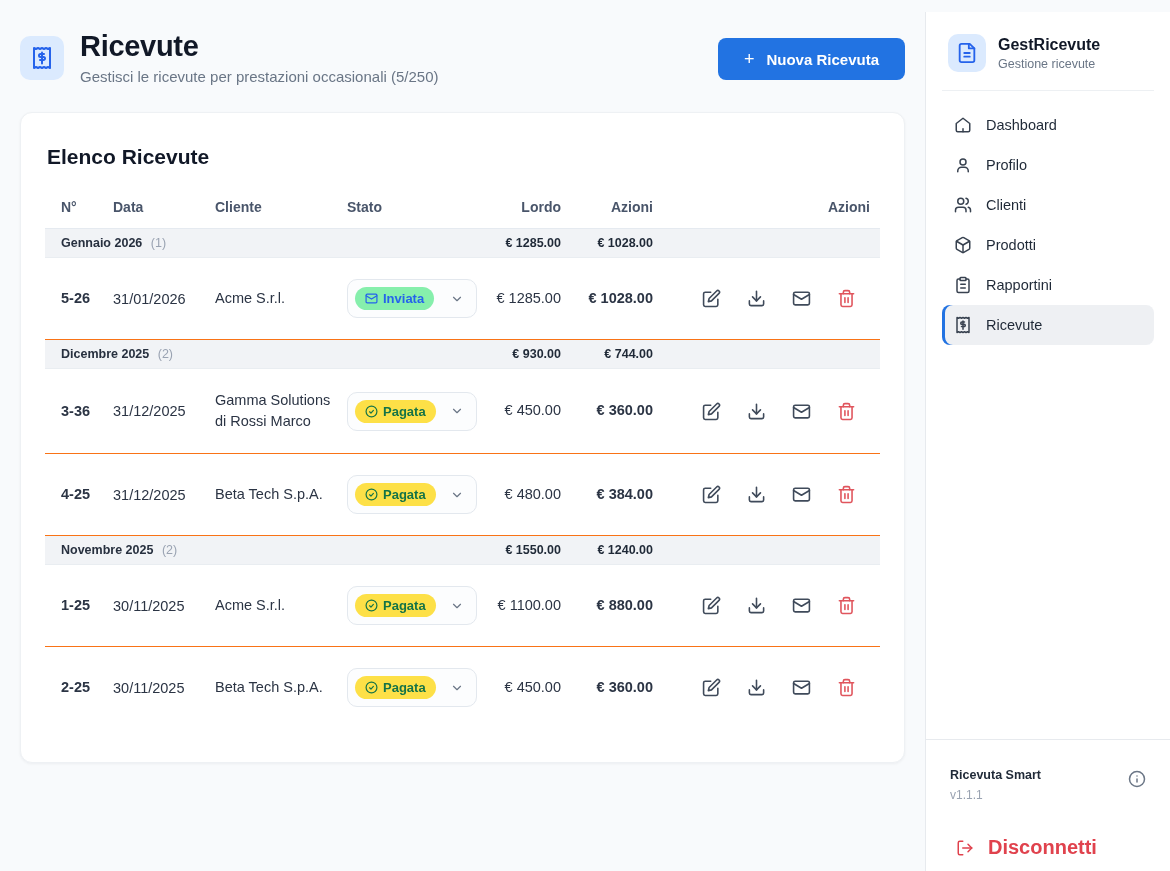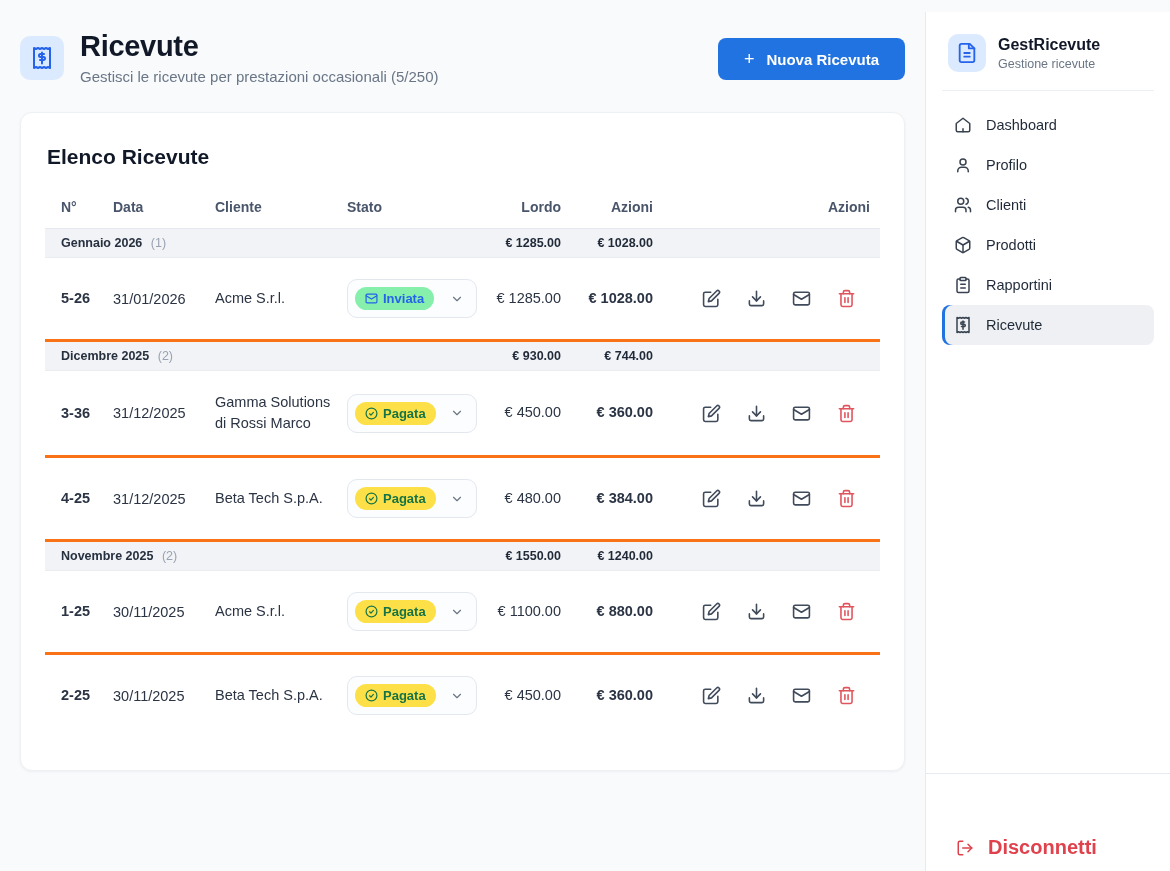--- a/index.html
+++ b/index.html
@@ -54,21 +54,21 @@
 
   tr.group-row td {
     background:#f1f3f6; padding:7px 0 7px 16px; font-size:12.5px;
     border-bottom:1px solid #e9edf1;
   }
   .g-month { font-weight:700; color:#27303f; }
   .g-count { color:#9aa3b2; margin-left:5px; }
   td.g-amt { text-align:right; font-weight:600; color:#1f2937; padding-left:0 !important; }
 
   tr.data-row td {
-    padding:21px 0 21px 16px; border-bottom:3px solid #f97316; vertical-align:middle;
+    padding:21px 0 21px 16px; border-bottom:1px solid #f97316; vertical-align:middle;
     font-size:14.5px; color:#2b3444;
   }
   tr.data-row:last-child td { border-bottom:none; }
   td.c-num { font-weight:700; font-size:15px; color:#111827; word-break:break-word; line-height:1.45; }
   td.c-client { line-height:1.45; }
   td.c-lordo, td.c-netto { text-align:right; padding-left:0 !important; font-size:15px; line-height:1.35; }
   td.c-netto { font-weight:700; color:#111827; }
 
   .status-select {
     width:130px; display:flex; align-items:center; justify-content:space-between;
@@ -537,20 +537,33 @@
       <svg width="18" height="18" viewBox="0 0 24 24" fill="none" stroke="currentColor" stroke-width="2" stroke-linecap="round" stroke-linejoin="round">
           <path d="M4 2v20l2-1 2 1 2-1 2 1 2-1 2 1 2-1 2 1V2l-2 1-2-1-2 1-2-1-2 1-2-1-2 1Z"></path>
           <path d="M14 8h-3.5a1.5 1.5 0 0 0 0 3h3a1.5 1.5 0 0 1 0 3H10"></path>
           <path d="M12 6.5v11"></path>
         </svg>
       <span>Ricevute</span>
     </div>
   </nav>
 
   <div class="side-footer">
+    <div class="sf-top">
+      <div>
+        <div class="sf-app">Ricevuta Smart</div>
+        <div class="sf-ver">v1.1.1</div>
+      </div>
+      <button class="info-btn">
+        <svg width="18" height="18" viewBox="0 0 24 24" fill="none" stroke="currentColor" stroke-width="2" stroke-linecap="round" stroke-linejoin="round">
+            <circle cx="12" cy="12" r="10"></circle>
+            <path d="M12 16v-4"></path>
+            <path d="M12 8h.01"></path>
+          </svg>
+      </button>
+    </div>
     <button class="logout-btn">
       <svg width="18" height="18" viewBox="0 0 24 24" fill="none" stroke="currentColor" stroke-width="2" stroke-linecap="round" stroke-linejoin="round">
           <path d="M9 21H5a2 2 0 0 1-2-2V5a2 2 0 0 1 2-2h4"></path>
           <path d="m16 17 5-5-5-5"></path>
           <path d="M21 12H9"></path>
         </svg>
       <span>Disconnetti</span>
     </button>
   </div>
 </aside>

